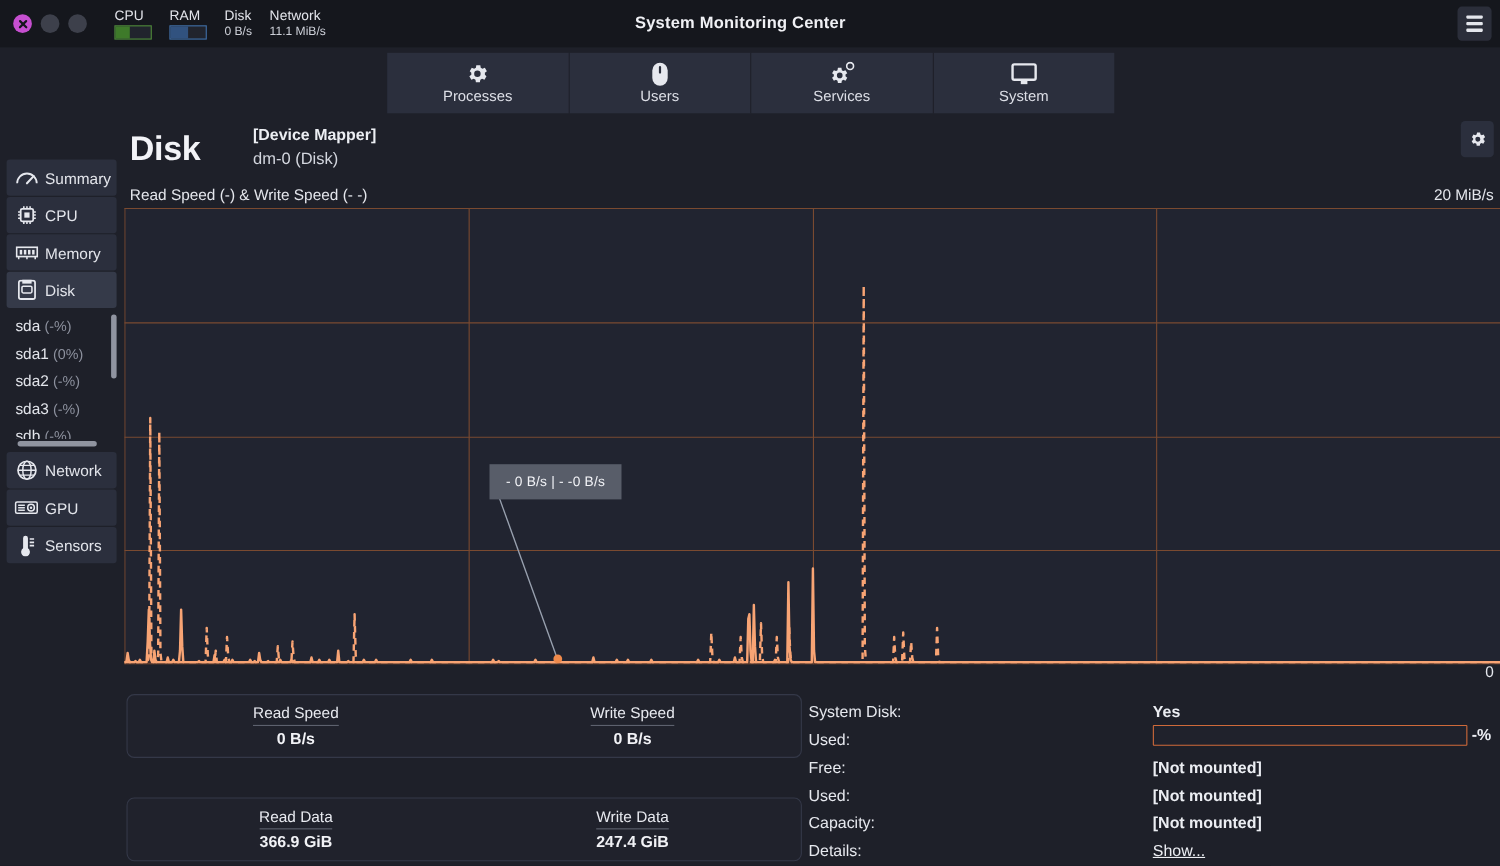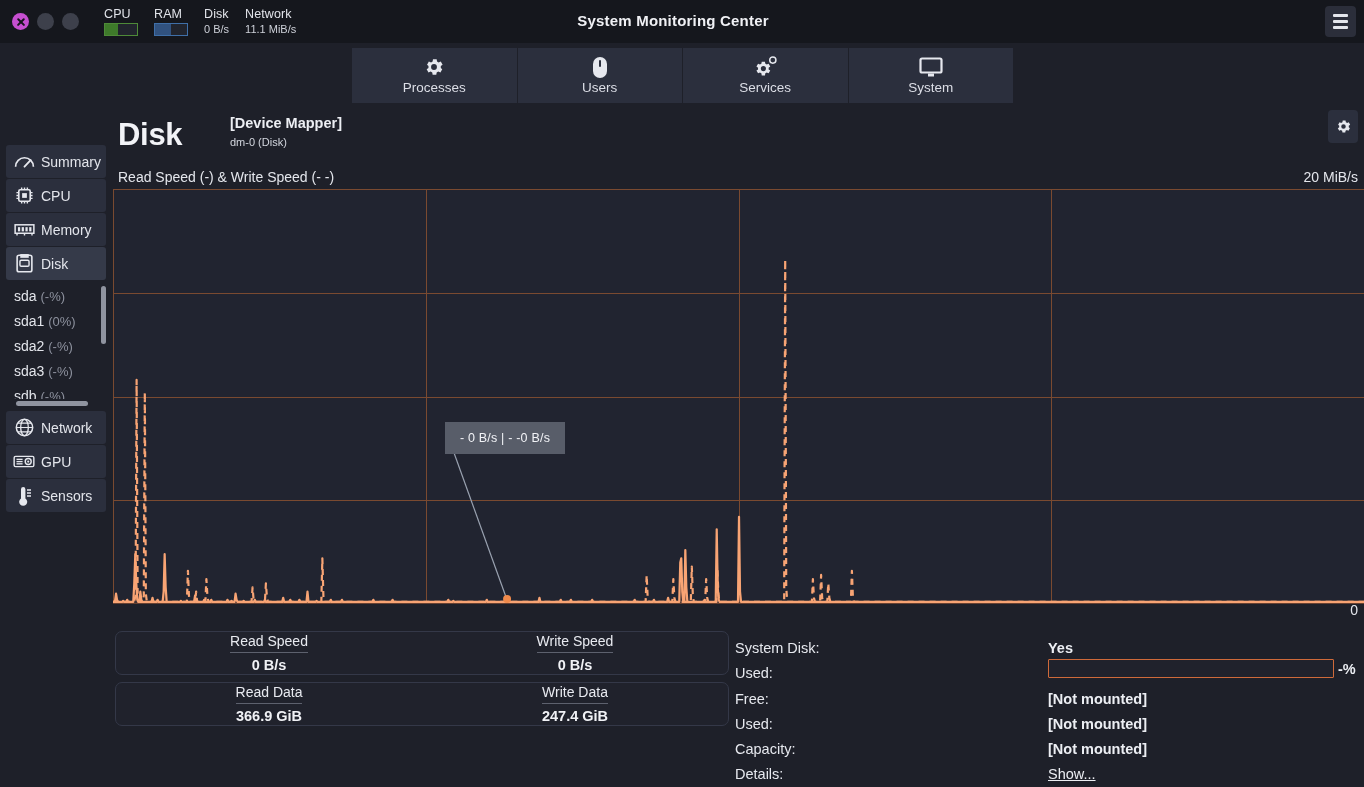--- a/index.html
+++ b/index.html
@@ -89,21 +89,21 @@
   .content { position:absolute; left:112px; top:103px; right:0; bottom:0; }
   .page-head { position:relative; height:56px; padding-left:6px; }
   .page-title {
     position:absolute; left:6px; top:14px;
     font-size:31px; font-weight:bold; color:#f2f3f7; letter-spacing:-0.3px;
   }
   .head-sub1 {
     position:absolute; left:118px; top:12px; font-size:14.5px; font-weight:bold; color:#eceef3;
   }
   .head-sub2 {
-    position:absolute; left:118px; top:33px; font-size:11px; color:#d3d6de;
+    position:absolute; left:118px; top:33px; font-size:15px; color:#d3d6de;
   }
   .gear-btn {
     position:absolute; right:6px; top:7px; width:30px; height:33px;
     background:#2b2f3d; border-radius:4px; display:flex; align-items:center; justify-content:center;
     cursor:pointer;
   }
 
   .chart-cap {
     position:absolute; left:6px; top:66px; font-size:14px; color:#e4e6ec;
   }
@@ -122,22 +122,22 @@
 
   .tooltip {
     position:absolute; left:332px; top:233px; width:120px; height:32px;
     background:#585d69; display:flex; align-items:center; justify-content:center;
     font-size:12.5px; color:#f2f3f7; letter-spacing:0.2px;
   }
 
   
   .stats-left { position:absolute; left:3px; top:528px; width:614px; }
   .stat-card {
-    height:44px; border:1px solid #343848; border-radius:7px; background:#20222c;
-    display:flex; margin-bottom:7px;
+    height:58px; border:1px solid #343848; border-radius:7px; background:#20222c;
+    display:flex; margin-bottom:36px;
   }
   .stat-cell { flex:1; display:flex; flex-direction:column; align-items:center; justify-content:center; gap:1px; }
   .stat-label {
     font-size:14px; color:#e8eaf0; padding-bottom:3px;
     border-bottom:1px solid #5d616e; line-height:1.2;
   }
   .stat-value { font-size:14.5px; font-weight:bold; color:#f1f2f6; padding-top:3px; }
 
   .details { position:absolute; left:623px; top:528px; right:0; }
   .drow { display:flex; align-items:flex-end; height:25.2px; }

